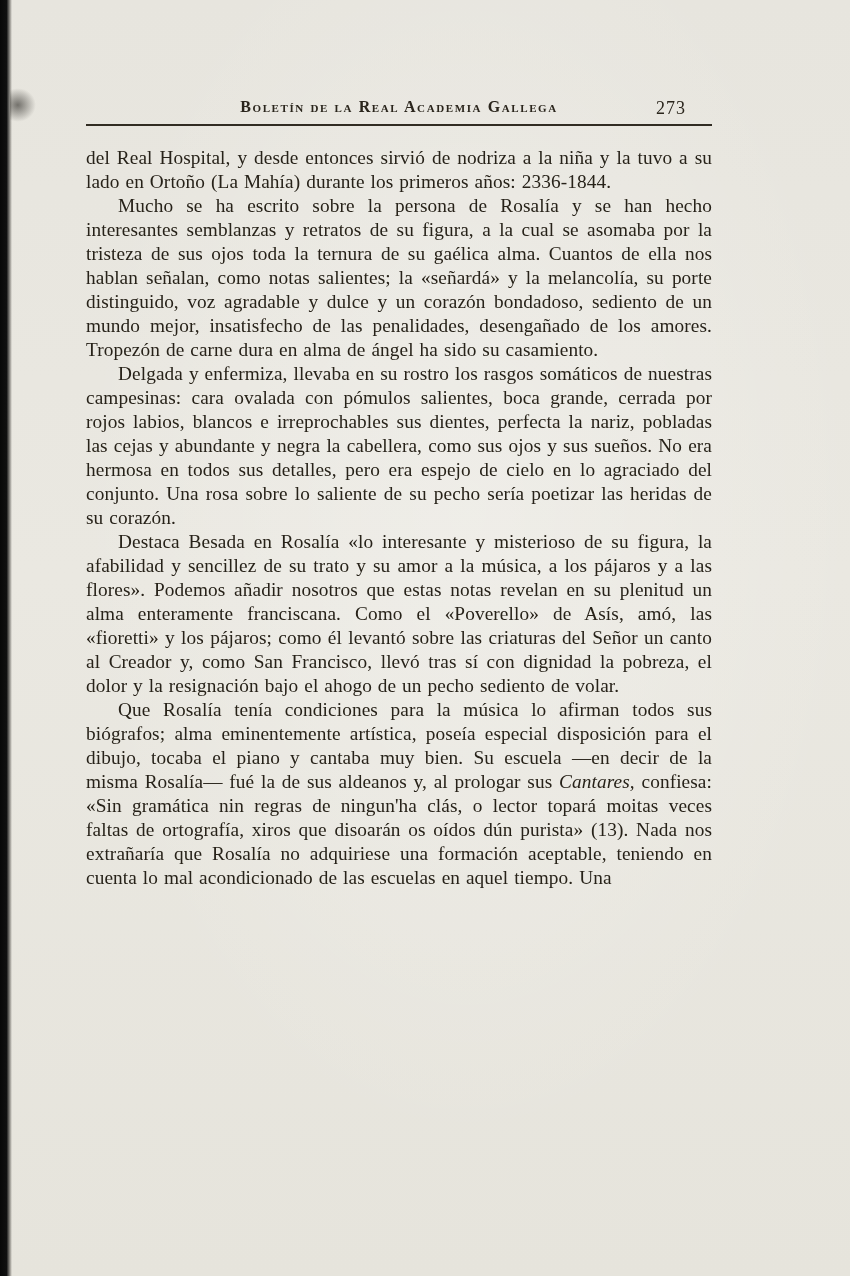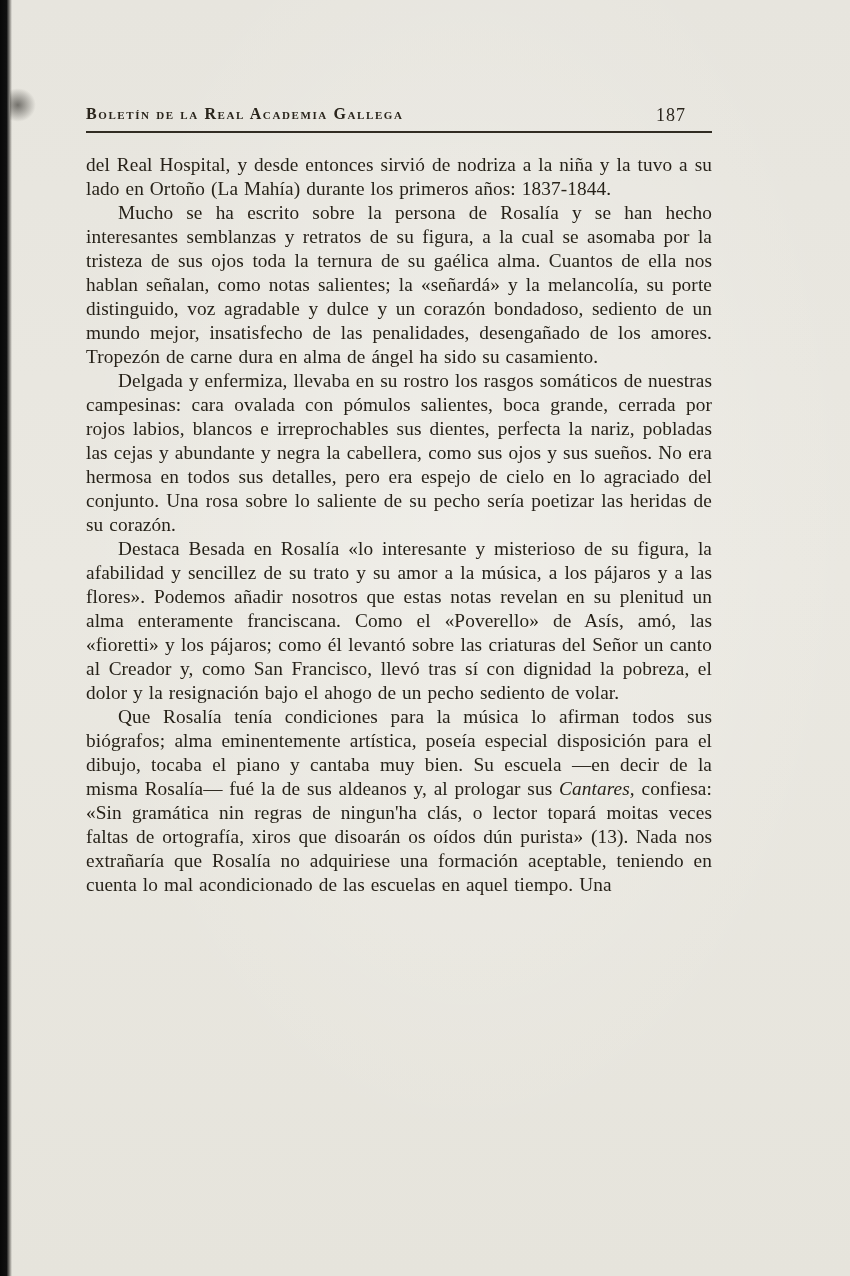--- a/index.html
+++ b/index.html
@@ -40,21 +40,21 @@
   }
   .content {
     position: absolute;
     left: 86px;
     top: 98px;
     width: 626px;
   }
   .header {
     position: relative;
     height: 22px;
-    margin-top: 7px;
+    text-align: center;
   }
   .journal-title {
     font-variant: small-caps;
     font-weight: bold;
     font-size: 16px;
     letter-spacing: 1.6px;
     color: #2a251c;
     white-space: nowrap;
   }
   .page-number {
@@ -94,27 +94,27 @@
 <body>
 
 <div class="page">
   <div class="scan-edge"></div>
   <div class="scan-smudge"></div>
 
   <div class="content">
 
     <div class="header">
       <span class="journal-title">Boletín de la Real Academia Gallega</span>
-      <span class="page-number">187</span>
+      <span class="page-number">273</span>
     </div>
 
     <div class="header-rule"></div>
 
     <div class="body-text">
-      <p class="para no-indent">del Real Hospital, y desde entonces sirvió de nodriza a la niña y la tuvo a su lado en Ortoño (La Mahía) durante los primeros años: 1837-1844.</p>
+      <p class="para no-indent">del Real Hospital, y desde entonces sirvió de nodriza a la niña y la tuvo a su lado en Ortoño (La Mahía) durante los primeros años: 2336-1844.</p>
       <p class="para">Mucho se ha escrito sobre la persona de Rosalía y se han hecho interesantes semblanzas y retratos de su figura, a la cual se asomaba por la tristeza de sus ojos toda la ternura de su gaélica alma. Cuantos de ella nos hablan señalan, como notas salientes; la «señardá» y la melancolía, su porte distinguido, voz agradable y dulce y un corazón bondadoso, sediento de un mundo mejor, insatisfecho de las penalidades, desengañado de los amores. Tropezón de carne dura en alma de ángel ha sido su casamiento.</p>
       <p class="para">Delgada y enfermiza, llevaba en su rostro los rasgos somáticos de nuestras campesinas: cara ovalada con pómulos salientes, boca grande, cerrada por rojos labios, blancos e irreprochables sus dientes, perfecta la nariz, pobladas las cejas y abundante y negra la cabellera, como sus ojos y sus sueños. No era hermosa en todos sus detalles, pero era espejo de cielo en lo agraciado del conjunto. Una rosa sobre lo saliente de su pecho sería poetizar las heridas de su corazón.</p>
       <p class="para">Destaca Besada en Rosalía «lo interesante y misterioso de su figura, la afabilidad y sencillez de su trato y su amor a la música, a los pájaros y a las flores». Podemos añadir nosotros que estas notas revelan en su plenitud un alma enteramente franciscana. Como el «Poverello» de Asís, amó, las «fioretti» y los pájaros; como él levantó sobre las criaturas del Señor un canto al Creador y, como San Francisco, llevó tras sí con dignidad la pobreza, el dolor y la resignación bajo el ahogo de un pecho sediento de volar.</p>
       <p class="para"><span>Que Rosalía tenía condiciones para la música lo afirman todos sus biógrafos; alma eminentemente artística, poseía especial disposición para el dibujo, tocaba el piano y cantaba muy bien. Su escuela —en decir de la misma Rosalía— fué la de sus aldeanos y, al prologar sus </span><em>Cantares,</em><span> confiesa: «Sin gramática nin regras de ningun'ha clás, o lector topará moitas veces faltas de ortografía, xiros que disoarán os oídos dún purista» (13). Nada nos extrañaría que Rosalía no adquiriese una formación aceptable, teniendo en cuenta lo mal acondicionado de las escuelas en aquel tiempo. Una</span></p>
     </div>
 
   </div>
 </div>
 
 </body></html>

